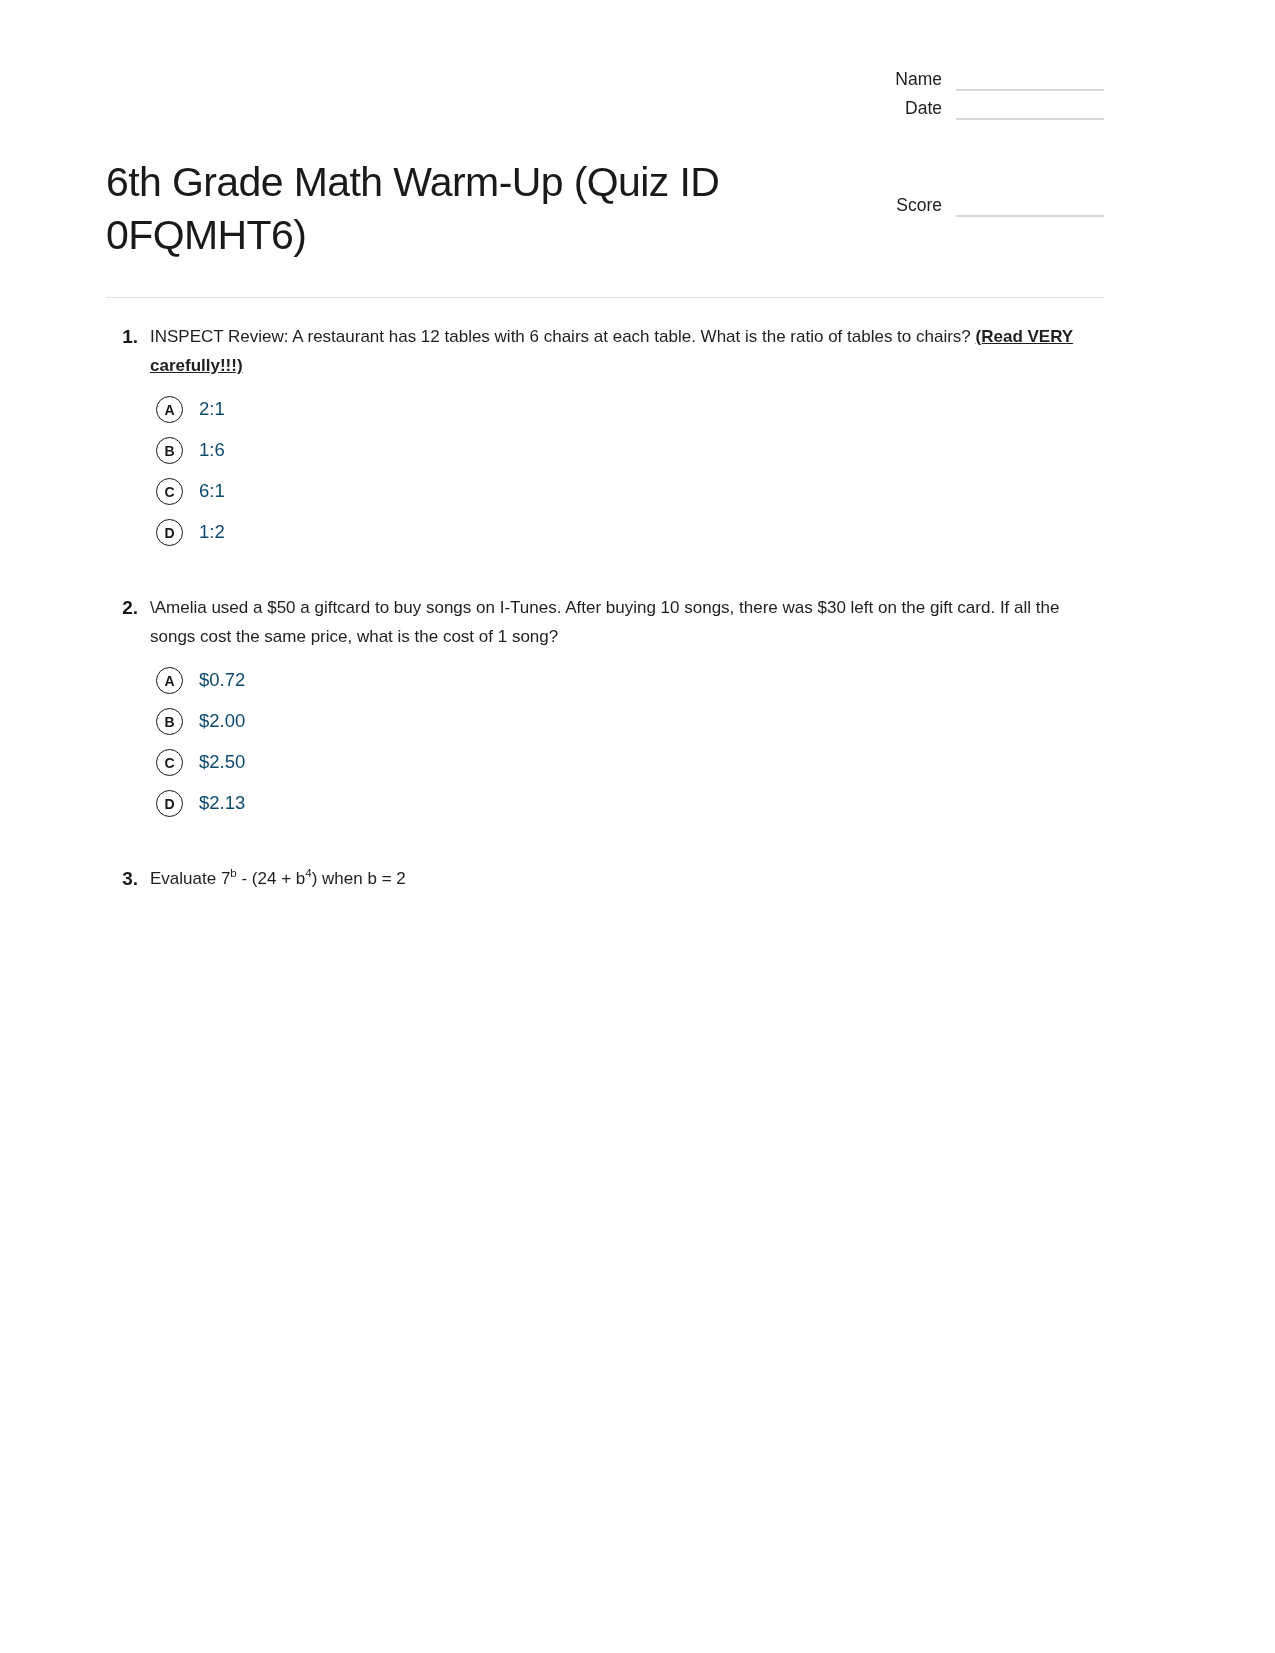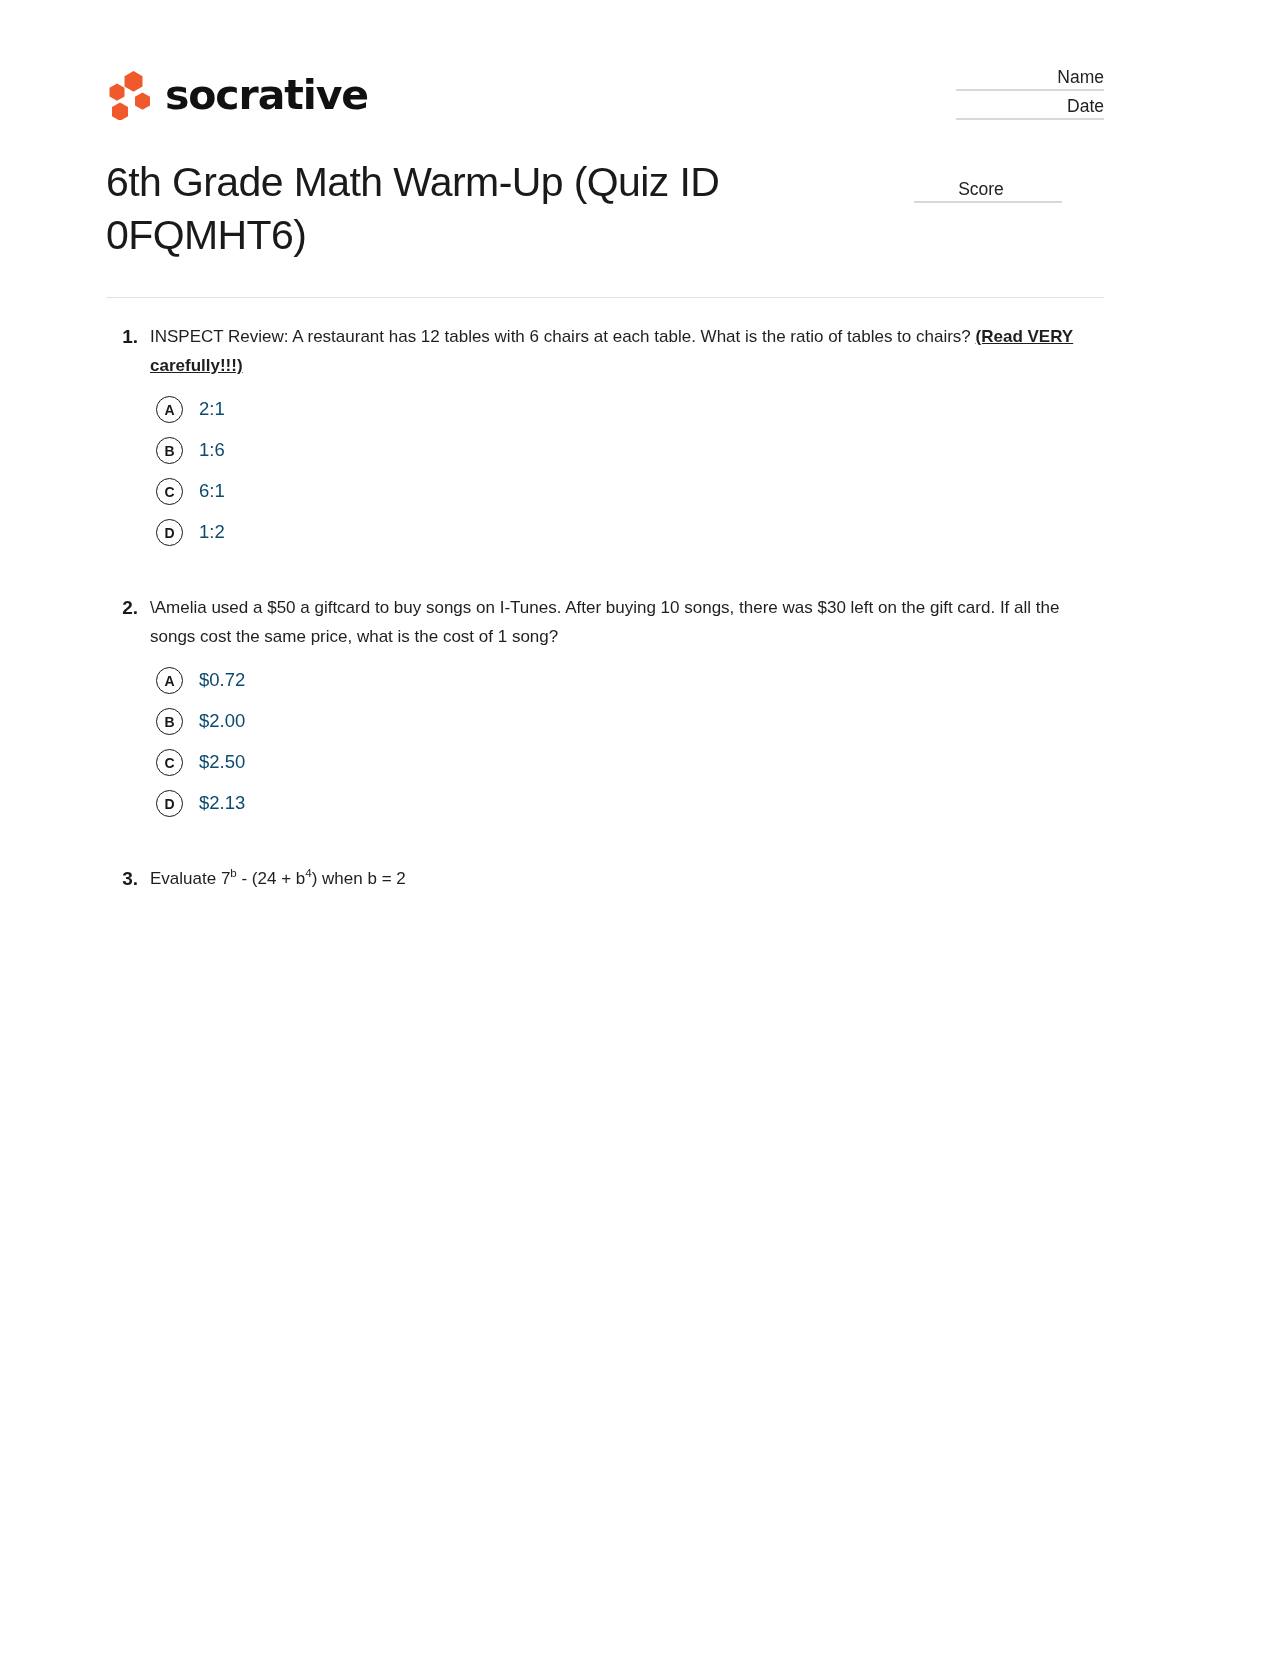--- a/index.html
+++ b/index.html
@@ -57,25 +57,23 @@
     position: absolute;
     right: 0;
     top: 0;
     width: 246px;
   }
   .meta-row {
     display: flex;
     align-items: flex-end;
     justify-content: flex-end;
     height: 29px;
-    flex-direction: column;
   }
   .meta-row.score-row {
-    margin-top: 54px;
-    align-items: center;
+    margin-top: 68px;
   }
   .meta-label {
     font-size: 17.5px;
     color: #222222;
     line-height: 1;
     padding-bottom: 3px;
     white-space: nowrap;
   }
   .meta-rule {
     width: 148px;
@@ -178,29 +176,20 @@
     color: #0c4a6e;
   }
 </style>
 </head>
 <body>
 
 <div class="page">
 
   <div class="header">
 
-    <div class="logo-block">
-      <svg class="logo-mark" viewBox="0 0 46 50">
-        <polygon points="27.5,1 36.5,6.2 36.5,16.6 27.5,21.8 18.5,16.6 18.5,6.2" fill="#F0592B"></polygon>
-        <polygon points="11,13.5 18.5,17.8 18.5,26.4 11,30.7 3.5,26.4 3.5,17.8" fill="#F0592B"></polygon>
-        <polygon points="36.5,22.5 44,26.8 44,35.4 36.5,39.7 29,35.4 29,26.8" fill="#F0592B"></polygon>
-        <polygon points="14,32.5 22,37.1 22,46.3 14,50.9 6,46.3 6,37.1" fill="#F0592B"></polygon>
-      </svg>
-      <span class="logo-word">socrative</span>
-    </div>
 
     <div class="meta">
       <div class="meta-row">
         <span class="meta-label">Name</span>
         <span class="meta-rule"></span>
       </div>
       <div class="meta-row">
         <span class="meta-label">Date</span>
         <span class="meta-rule"></span>
       </div>

